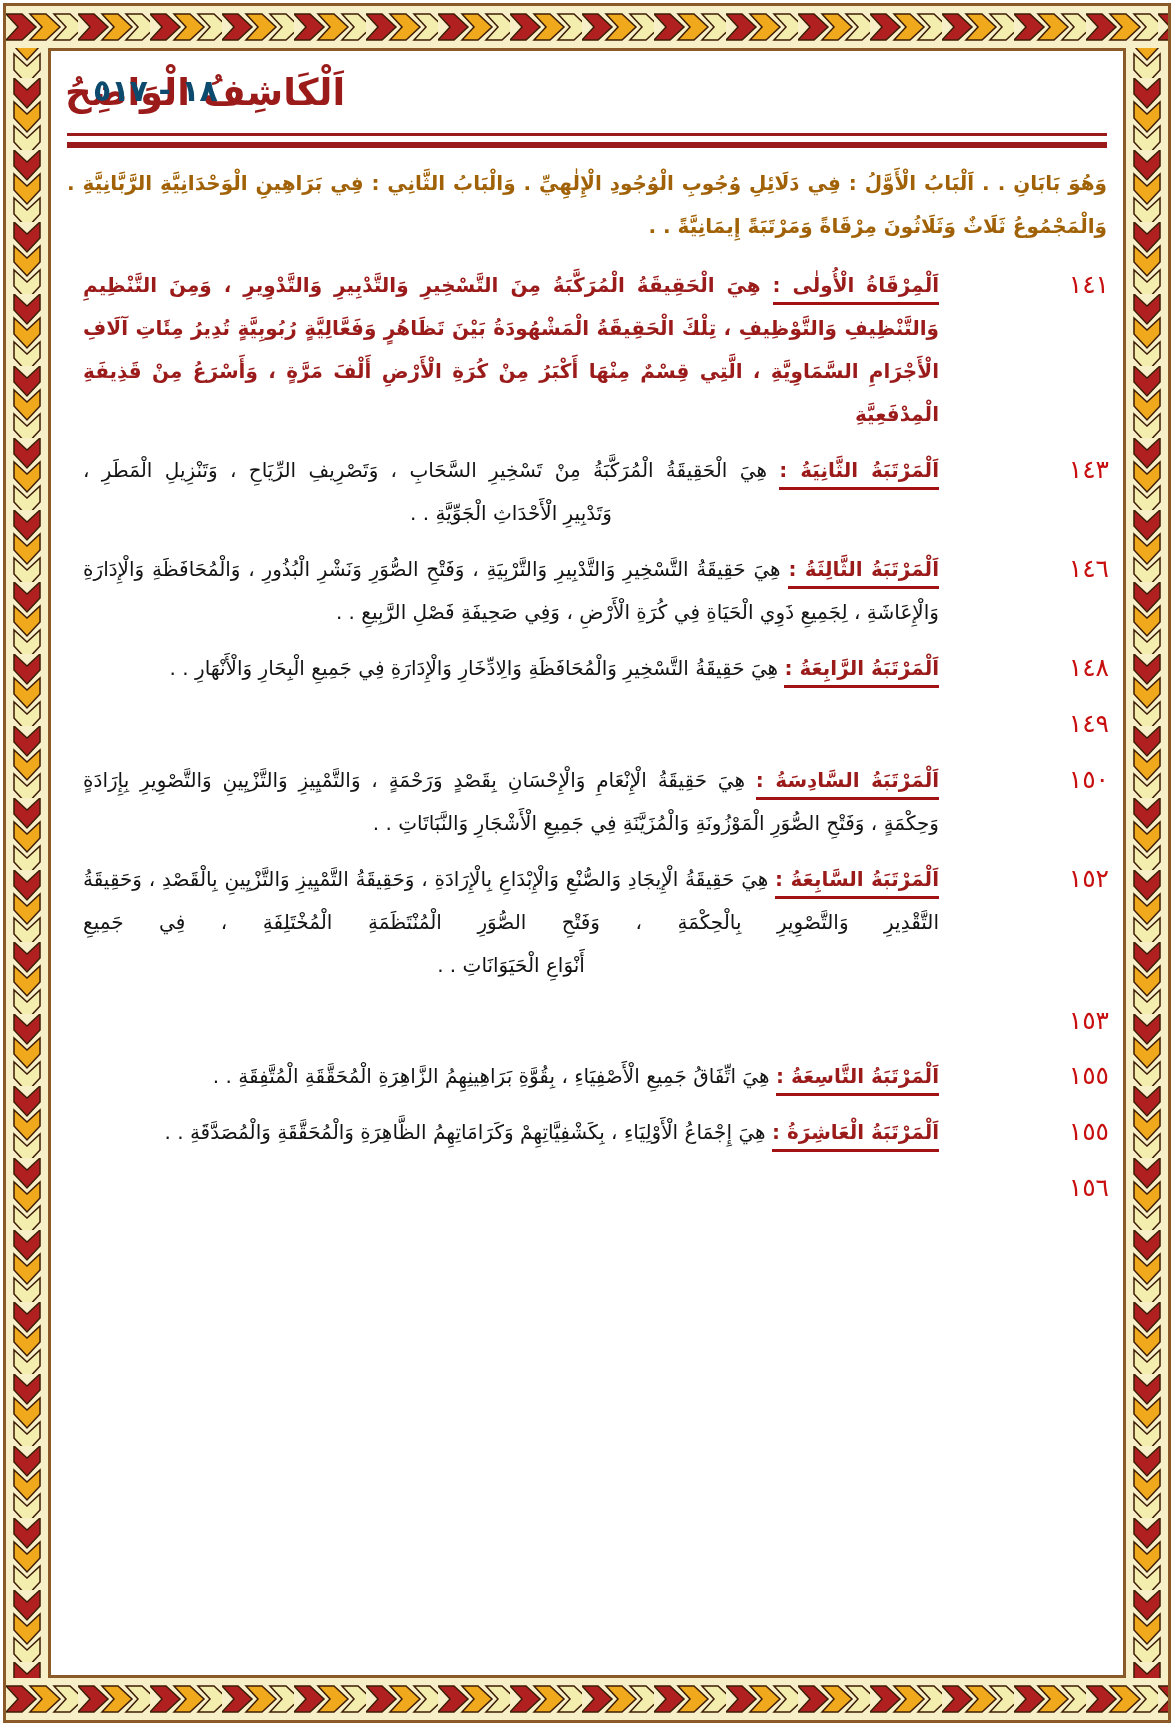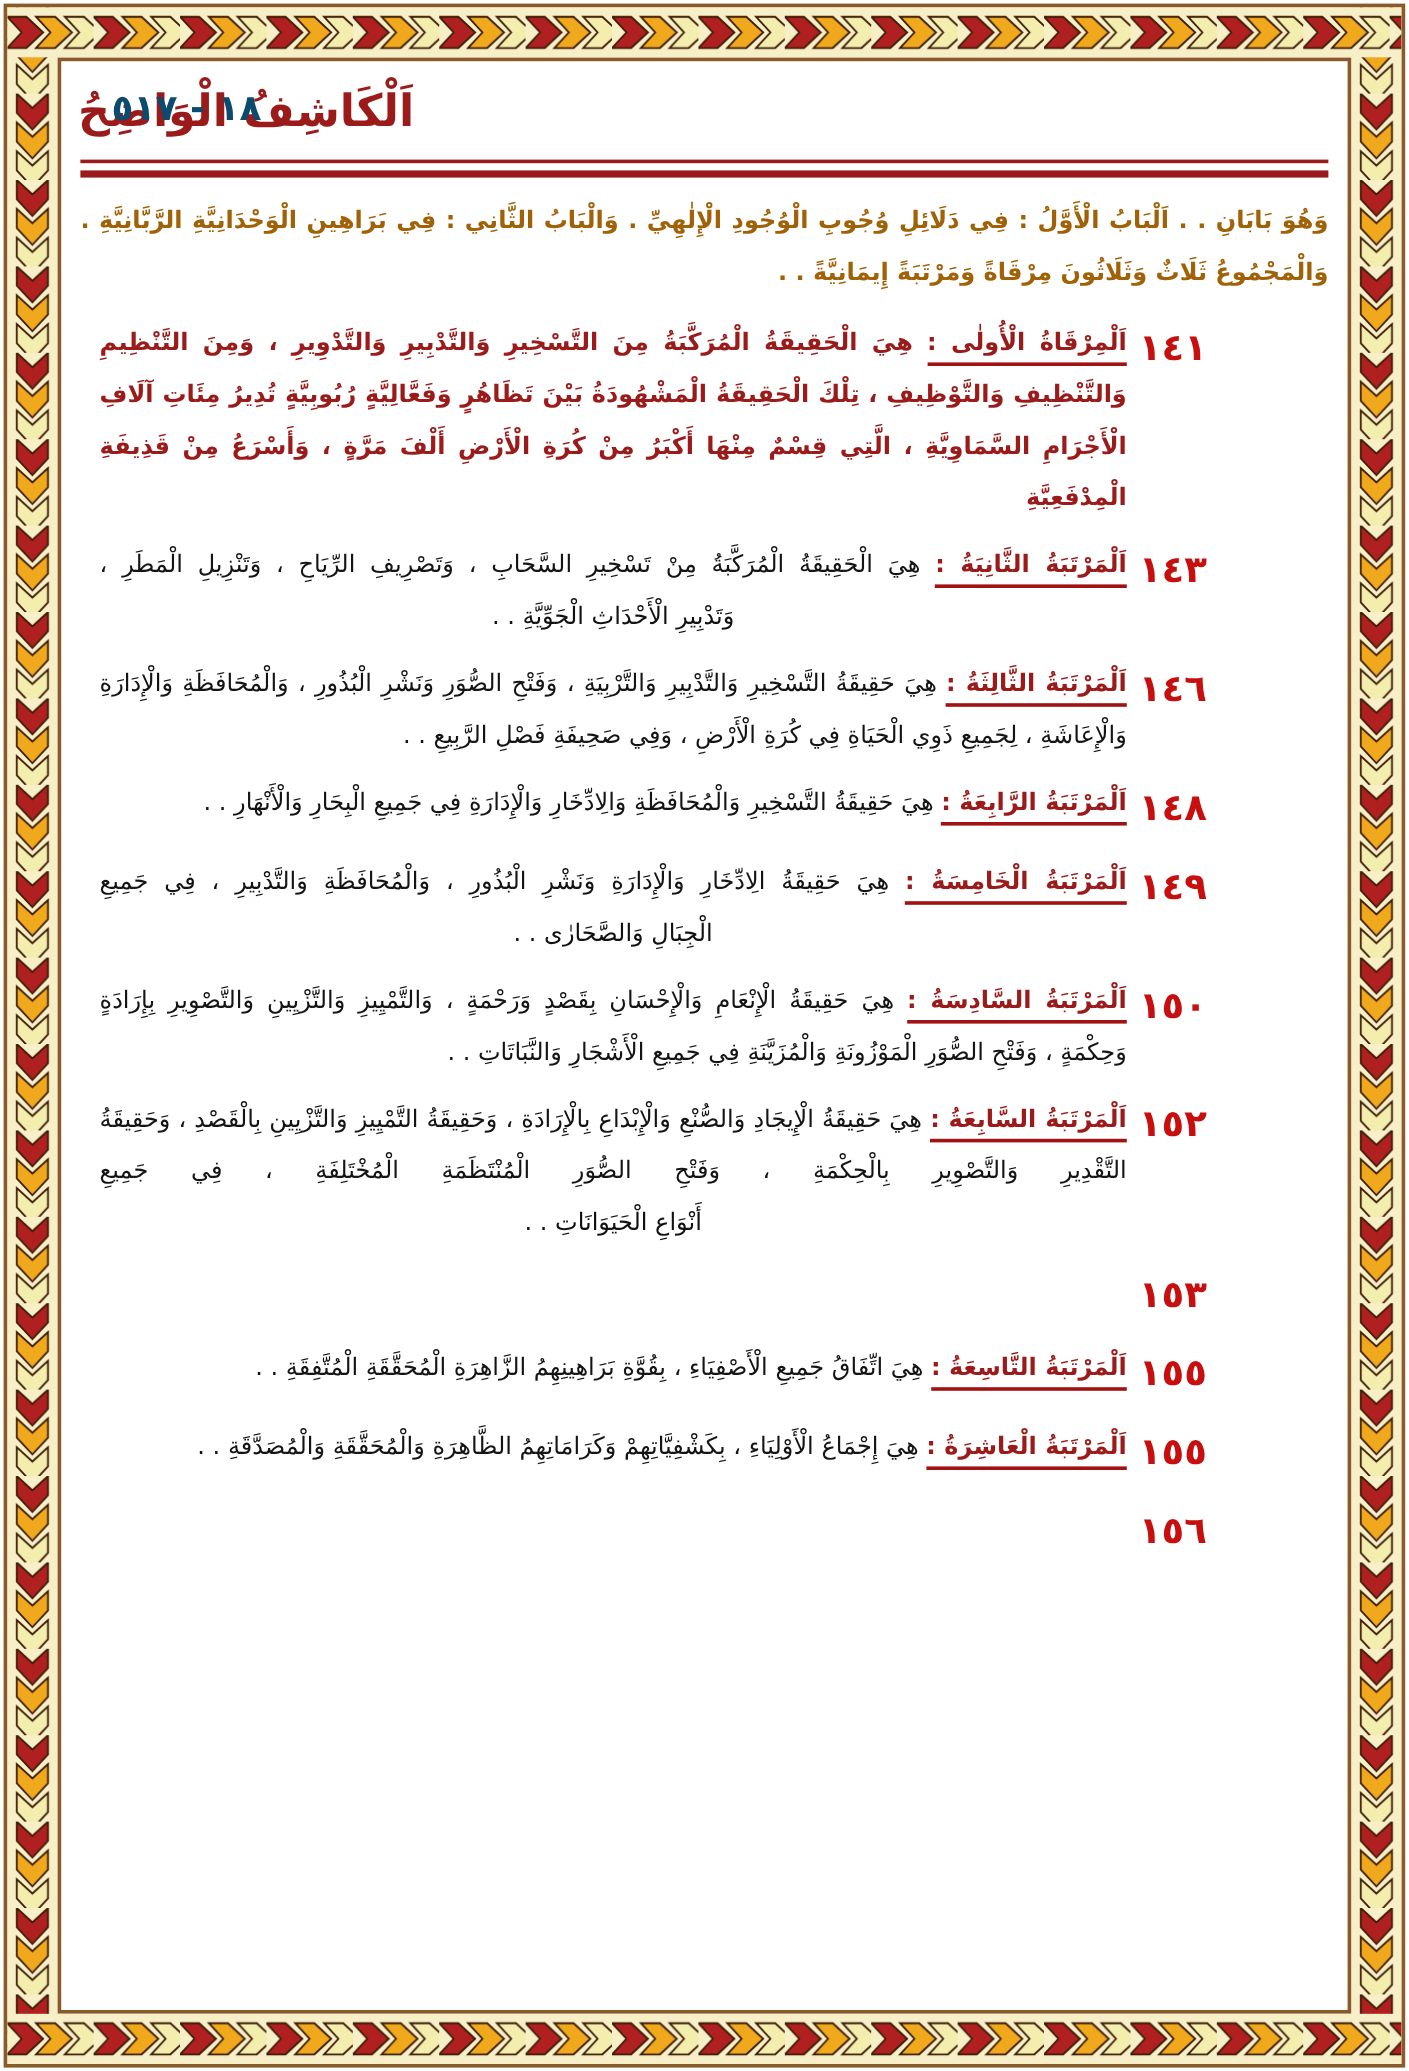--- a/index.html
+++ b/index.html
@@ -31,22 +31,22 @@
   .double-rule{
     margin:8px 2px 14px 2px;height:6px;
     border-top:3px solid #9b1b1b;border-bottom:6px solid #9b1b1b;
   }
   .intro{
     margin:10px 2px 16px 2px;font-size:20px;line-height:2.15;
     color:#a16207;font-weight:bold;text-align:justify;
   }
   .item{display:flex;flex-direction:row;margin:0 0 13px 0;}
   .num{
-    flex:0 0 170px;width:170px;text-align:left;padding-left:10px;
-    font-size:31px;font-weight:bold;color:#c80f0f;line-height:1.7;
+    flex:0 0 170px;width:170px;text-align:right;padding-left:10px;
+    font-size:25px;font-weight:normal;color:#c80f0f;line-height:1.7;
     box-sizing:border-box;
   }
   .txt{flex:1 1 auto;min-width:0;margin-left:18px;}
   .para{margin:0;font-size:20px;line-height:2.15;text-align:justify;color:#141414;}
   .para.has-last{text-align-last:justify;}
   .hd{
     color:#9b1b1b;font-weight:bold;
     border-bottom:3px solid #a31212;padding-bottom:5px;
   }
   .item-red .para,.item-red .last{color:#9b1b1b;font-weight:bold;}
@@ -145,24 +145,20 @@
     <div class="item">
       <div class="num">١٤٨</div>
       <div class="txt">
         <p class="para"><span class="hd">اَلْمَرْتَبَةُ الرَّابِعَةُ :</span> <span class="bd">هِيَ حَقِيقَةُ التَّسْخِيرِ وَالْمُحَافَظَةِ وَالِادِّخَارِ وَالْإِدَارَةِ فِي جَمِيعِ الْبِحَارِ وَالْأَنْهَارِ . .</span></p>
 
       </div>
     </div>
 
     <div class="item">
       <div class="num">١٤٩</div>
-      <div class="txt">
-        <p class="para has-last"><span class="hd">اَلْمَرْتَبَةُ الْخَامِسَةُ :</span> <span class="bd">هِيَ حَقِيقَةُ الِادِّخَارِ وَالْإِدَارَةِ وَنَشْرِ الْبُذُورِ ، وَالْمُحَافَظَةِ وَالتَّدْبِيرِ ، فِي جَمِيعِ</span></p>
-        <div class="last last-center">الْجِبَالِ وَالصَّحَارٰى . .</div>
-      </div>
     </div>
 
     <div class="item">
       <div class="num">١٥٠</div>
       <div class="txt">
         <p class="para"><span class="hd">اَلْمَرْتَبَةُ السَّادِسَةُ :</span> <span class="bd">هِيَ حَقِيقَةُ الْإِنْعَامِ وَالْإِحْسَانِ بِقَصْدٍ وَرَحْمَةٍ ، وَالتَّمْيِيزِ وَالتَّزْيِينِ وَالتَّصْوِيرِ بِإِرَادَةٍ وَحِكْمَةٍ ، وَفَتْحِ الصُّوَرِ الْمَوْزُونَةِ وَالْمُزَيَّنَةِ فِي جَمِيعِ الْأَشْجَارِ وَالنَّبَاتَاتِ . .</span></p>
 
       </div>
     </div>
 

